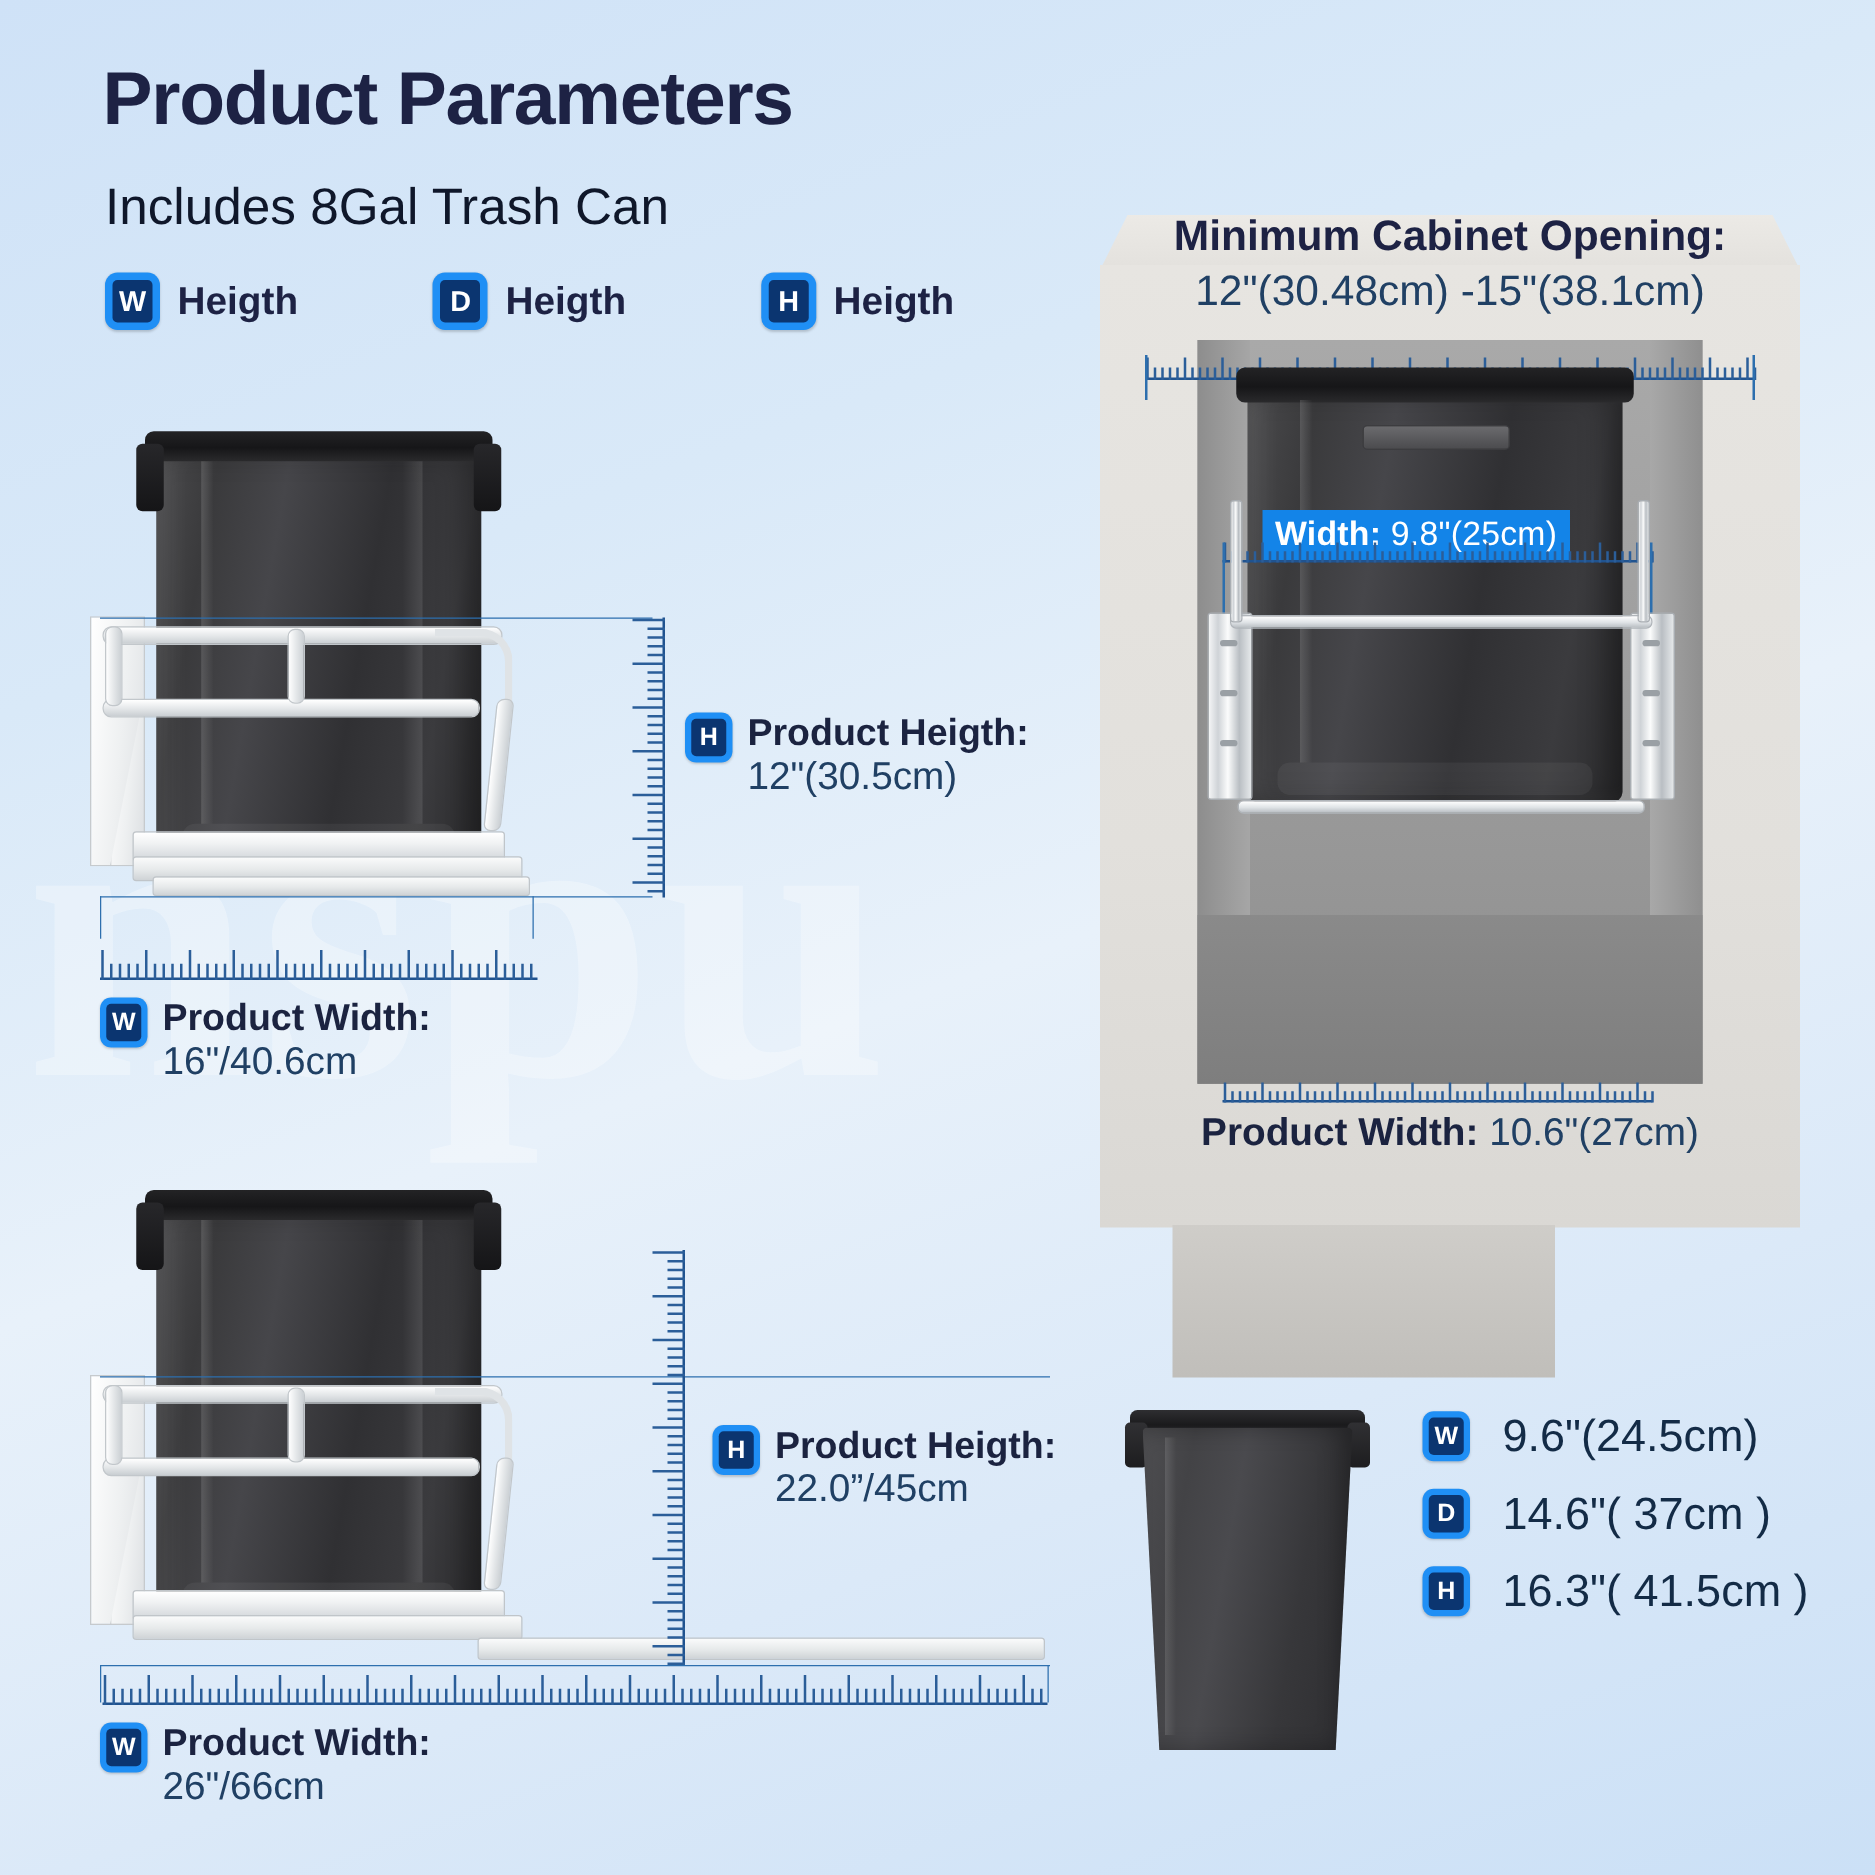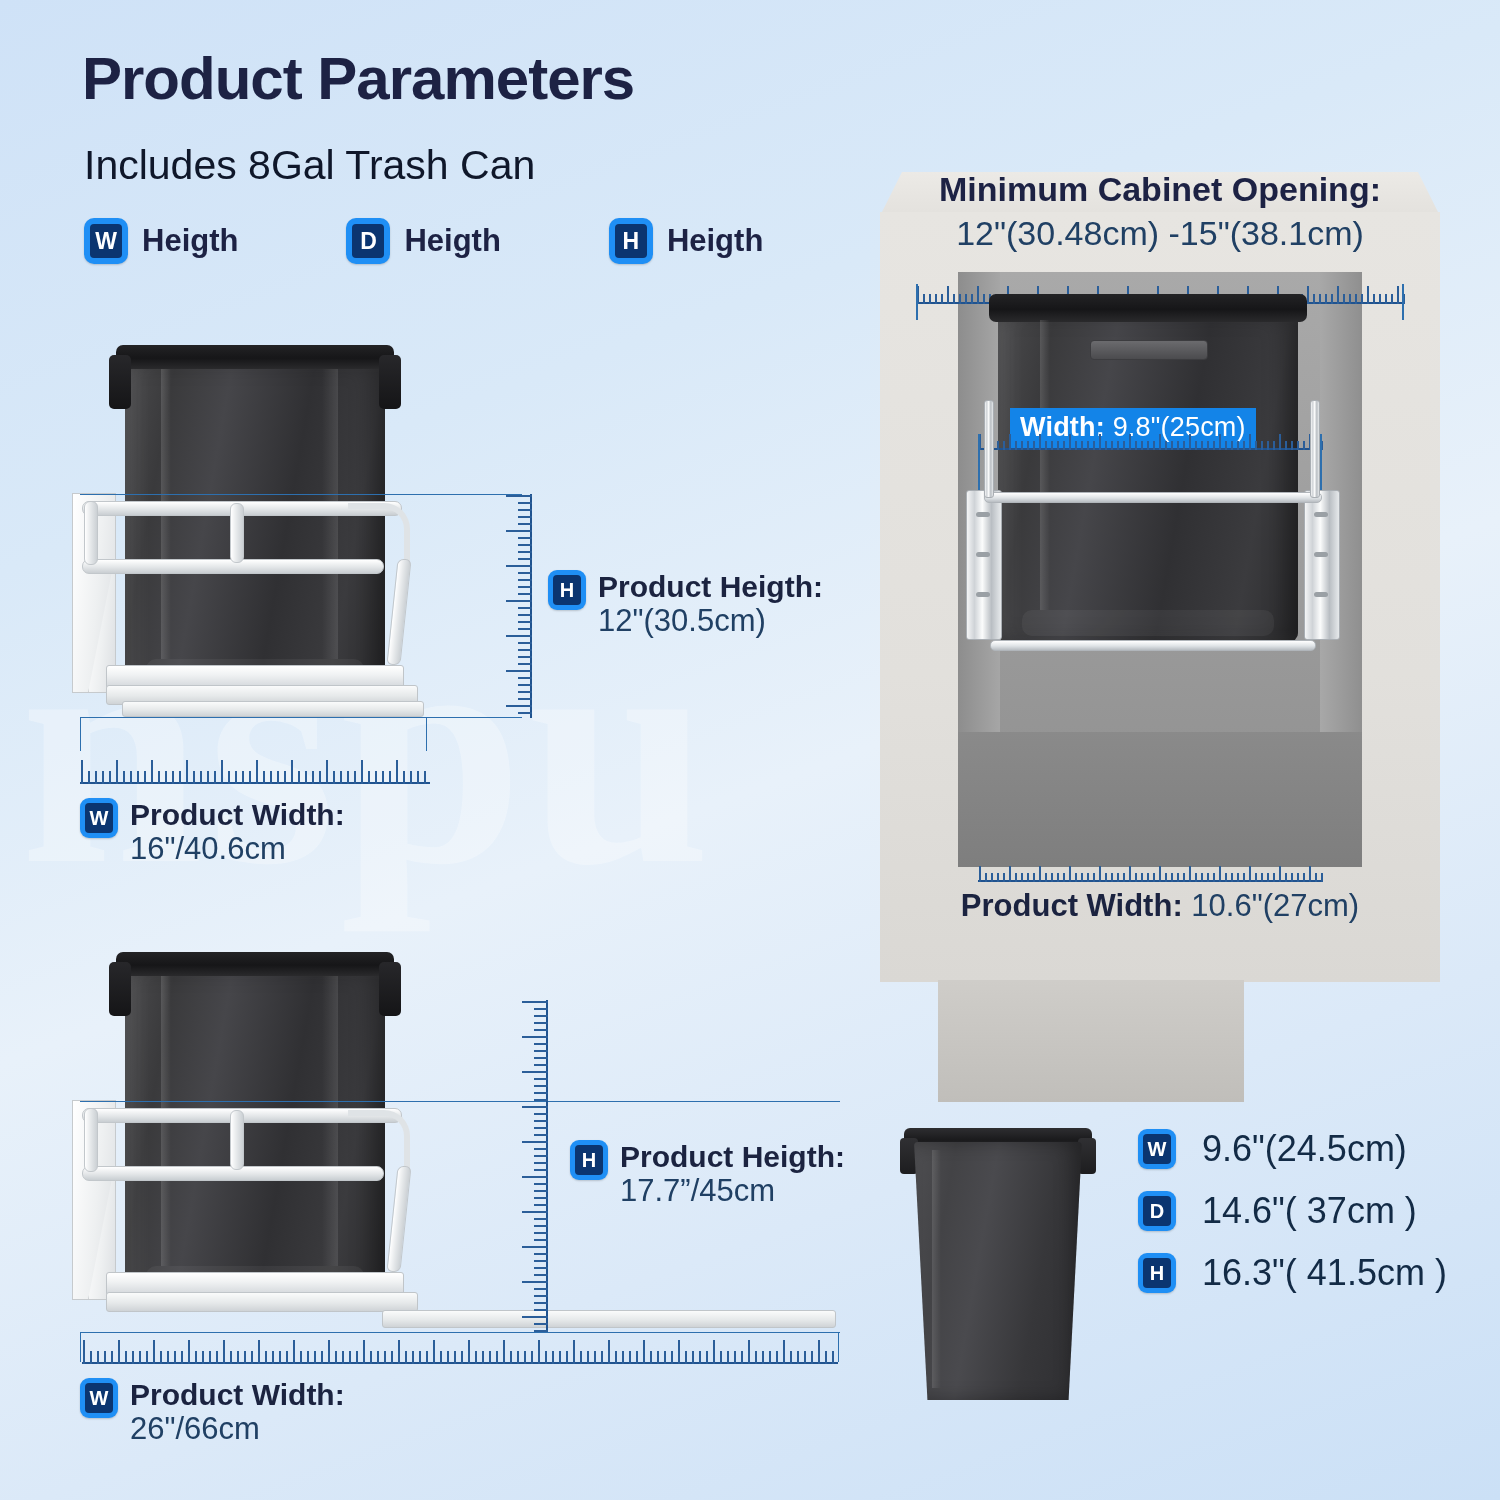--- a/index.html
+++ b/index.html
@@ -545,21 +545,21 @@
     <div class="tk" style="left: 743px; height: 13px;"></div>
     <div class="tk" style="left: 750px; height: 13px;"></div>
   </div>
 
 <div class="meas" style="left:570px;top:1140px;">
   <div class="badge sm">
       <span>H</span>
     </div>
   <div class="txt">
     <div class="l1">Product Heigth:</div>
-    <div class="l2">17.7”/45cm</div>
+    <div class="l2">22.0”/45cm</div>
   </div>
 </div>
 
 <div class="meas" style="left:80px;top:1378px;">
   <div class="badge sm">
       <span>W</span>
     </div>
   <div class="txt">
     <div class="l1">Product Width:</div>
     <div class="l2">26"/66cm</div>

